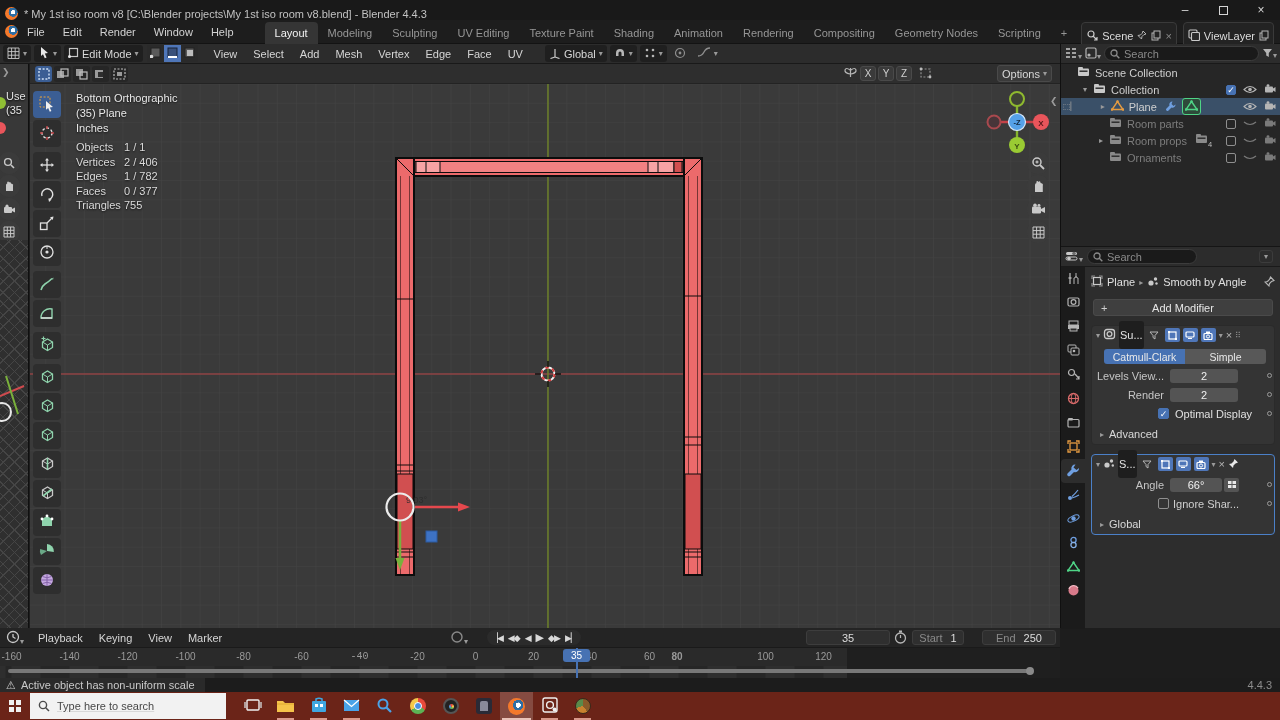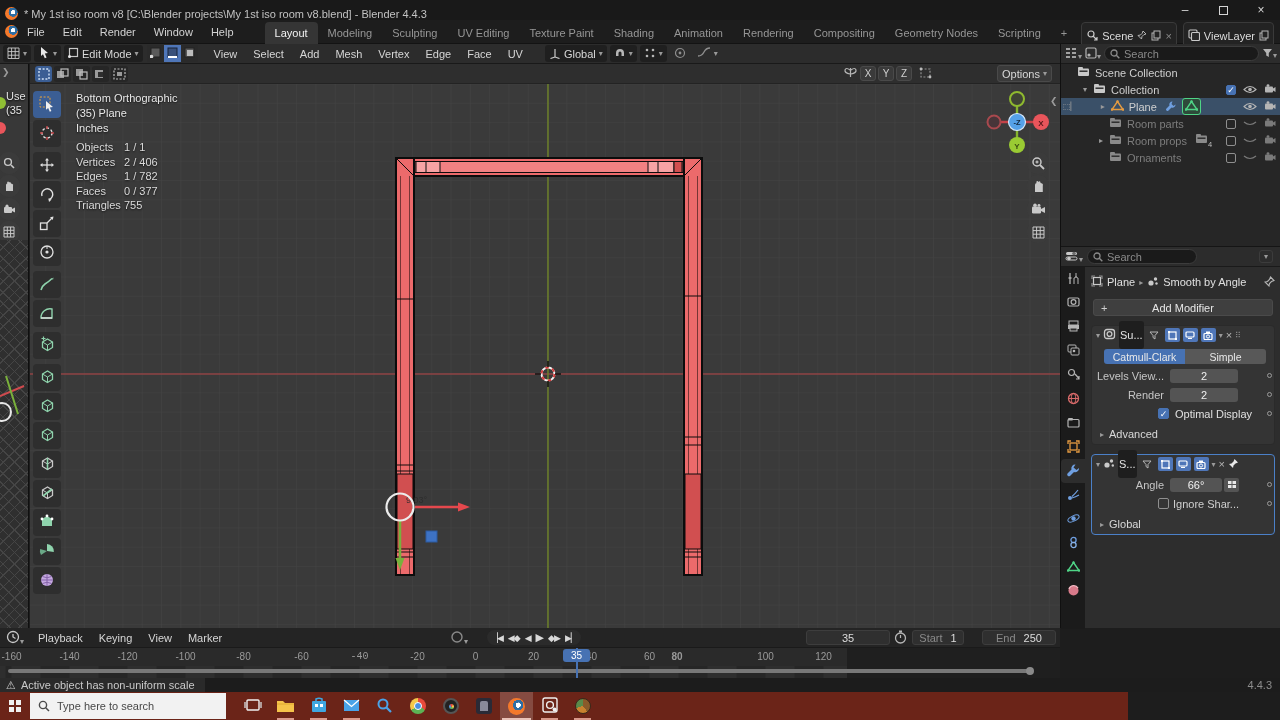--- a/index.html
+++ b/index.html
@@ -112,21 +112,21 @@
   .tl-field { background:#2f2f2f; border:1px solid #3d3d3d; border-radius:3px; height:15px; display:flex; align-items:center; justify-content:center; color:#dcdcdc; gap:8px; }
   .transport { display:flex; align-items:center; background:#2b2b2b; border-radius:8px; padding:1px 4px; gap:5px; position:absolute; left:487px; }
   .tr-btn { color:#d9d9d9; font-size:9px; letter-spacing:-1px; }
 
   
   #statusbar { left:0; top:678px; width:1280px; height:14px; background:#1c1c1c; display:flex; align-items:center; }
   #status-chip { height:14px; background:#2a2a2a; display:flex; align-items:center; padding:0 10px 0 6px; gap:5px; color:#c9c9c9; }
   #status-version { position:absolute; right:8px; color:#8d8d8d;margin-left:25px; }
 
   
-  #taskbar { left:0; top:692px; width:1128px; height:28px; background:#6b2418; display:flex; align-items:center; }
+  #taskbar { left:0; top:692px; width:1280px; height:28px; background:#6b2418; display:flex; align-items:center;text-decoration:underline; }
   #start { width:30px; height:28px; display:flex; align-items:center; justify-content:center; }
   .wingrid { width:12px; height:12px; display:grid; grid-template-columns:5px 5px; grid-template-rows:5px 5px; gap:2px; }
   .wingrid div { background:#f0f0f0; }
   #tb-search { width:196px; height:26px; background:#f2f2f2; display:flex; align-items:center; padding:0 8px; gap:7px; color:#484848; }
   .appslot { width:33px; height:28px; display:flex; align-items:center; justify-content:center; position:relative; }
   .appslot.activeapp { background:rgba(255,255,255,.18); }
   .runline { position:absolute; bottom:0; left:8px; right:8px; height:2px; background:#d8988a; }
   .activeapp .runline { left:2px; right:2px; background:#e8c2b8; }
 </style>
 </head>

